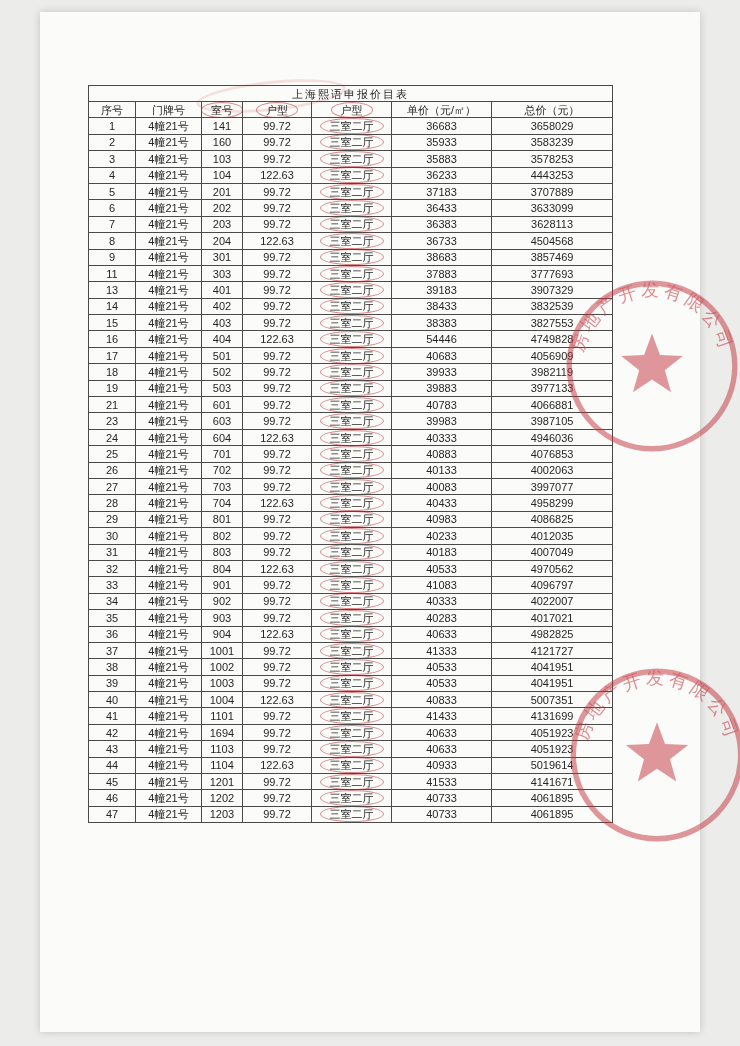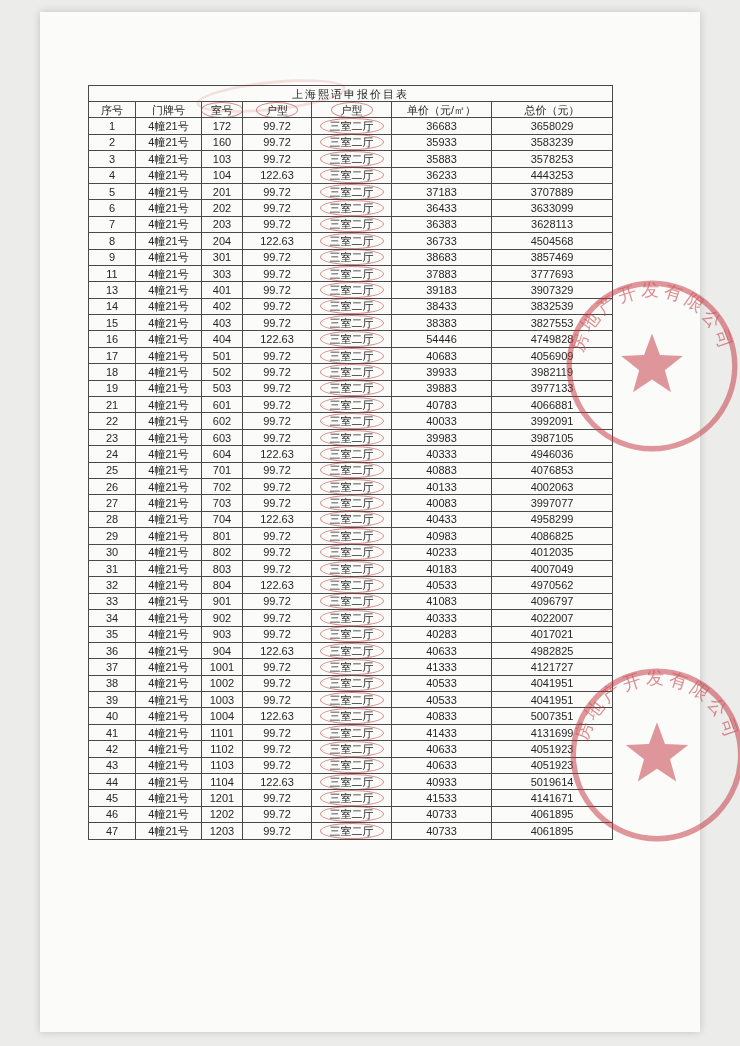--- a/index.html
+++ b/index.html
@@ -112,21 +112,21 @@
           <th><span class="oval">户型</span></th>
           <th><span class="oval">户型</span></th>
           <th>单价（元/㎡）</th>
           <th>总价（元）</th>
         </tr>
       </thead>
       <tbody>
           <tr>
             <td>1</td>
             <td>4幢21号</td>
-            <td>172</td>
+            <td>141</td>
             <td>99.72</td>
             <td><span class="oval">三室二厅</span></td>
             <td>36683</td>
             <td>3658029</td>
           </tr>
           <tr>
             <td>2</td>
             <td>4幢21号</td>
             <td>160</td>
             <td>99.72</td>
@@ -272,29 +272,20 @@
           <tr>
             <td>21</td>
             <td>4幢21号</td>
             <td>601</td>
             <td>99.72</td>
             <td><span class="oval">三室二厅</span></td>
             <td>40783</td>
             <td>4066881</td>
           </tr>
           <tr>
-            <td>22</td>
-            <td>4幢21号</td>
-            <td>602</td>
-            <td>99.72</td>
-            <td><span class="oval">三室二厅</span></td>
-            <td>40033</td>
-            <td>3992091</td>
-          </tr>
-          <tr>
             <td>23</td>
             <td>4幢21号</td>
             <td>603</td>
             <td>99.72</td>
             <td><span class="oval">三室二厅</span></td>
             <td>39983</td>
             <td>3987105</td>
           </tr>
           <tr>
             <td>24</td>
@@ -454,21 +445,21 @@
             <td>4幢21号</td>
             <td>1101</td>
             <td>99.72</td>
             <td><span class="oval">三室二厅</span></td>
             <td>41433</td>
             <td>4131699</td>
           </tr>
           <tr>
             <td>42</td>
             <td>4幢21号</td>
-            <td>1102</td>
+            <td>1694</td>
             <td>99.72</td>
             <td><span class="oval">三室二厅</span></td>
             <td>40633</td>
             <td>4051923</td>
           </tr>
           <tr>
             <td>43</td>
             <td>4幢21号</td>
             <td>1103</td>
             <td>99.72</td>

